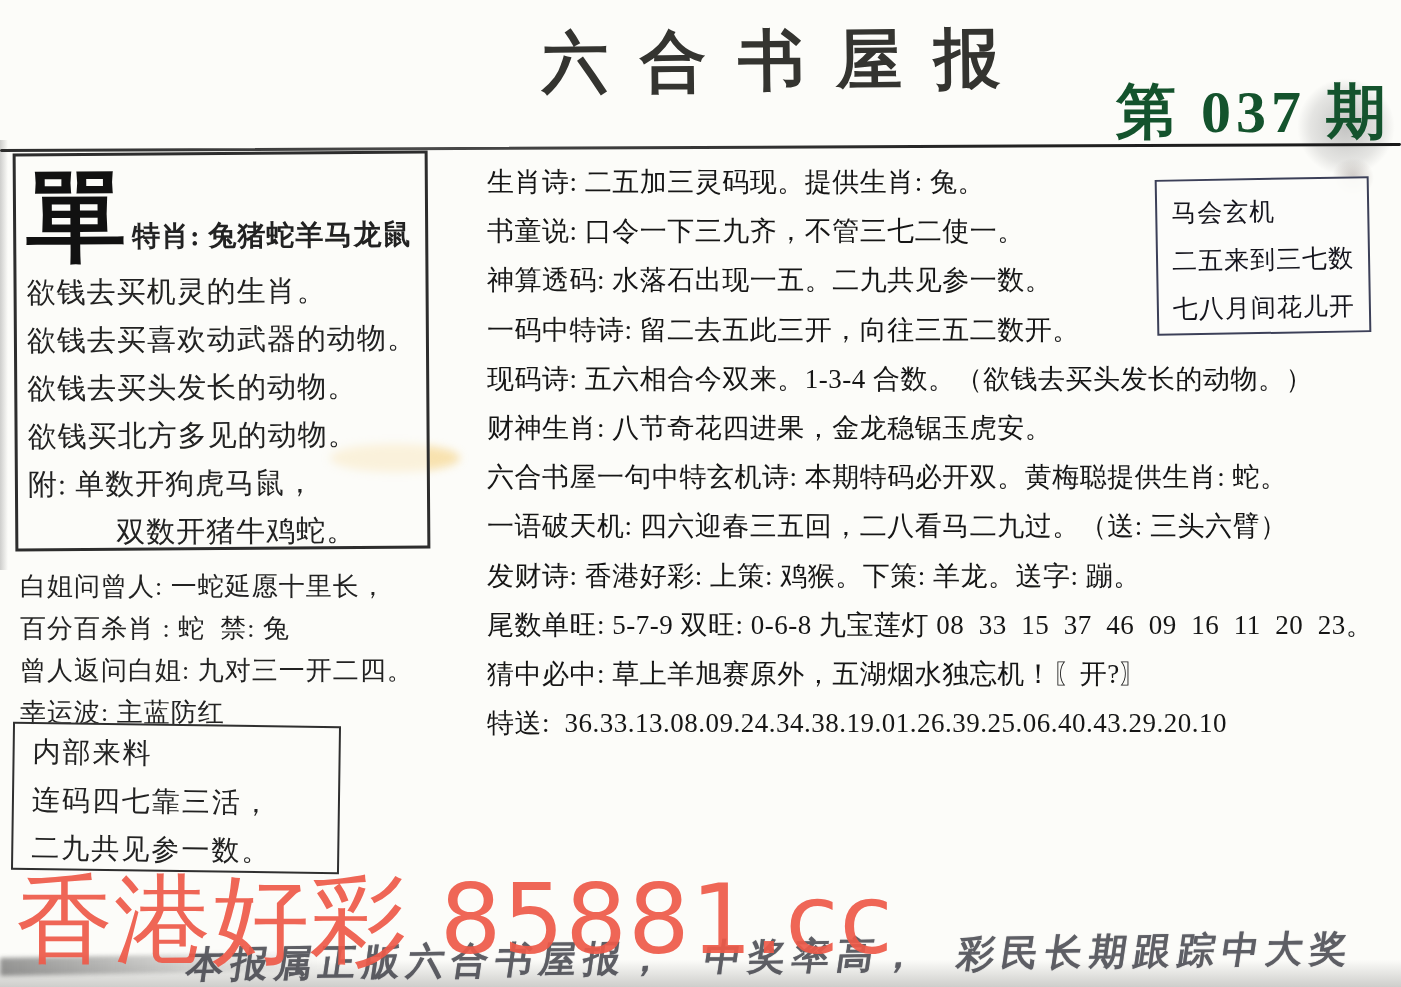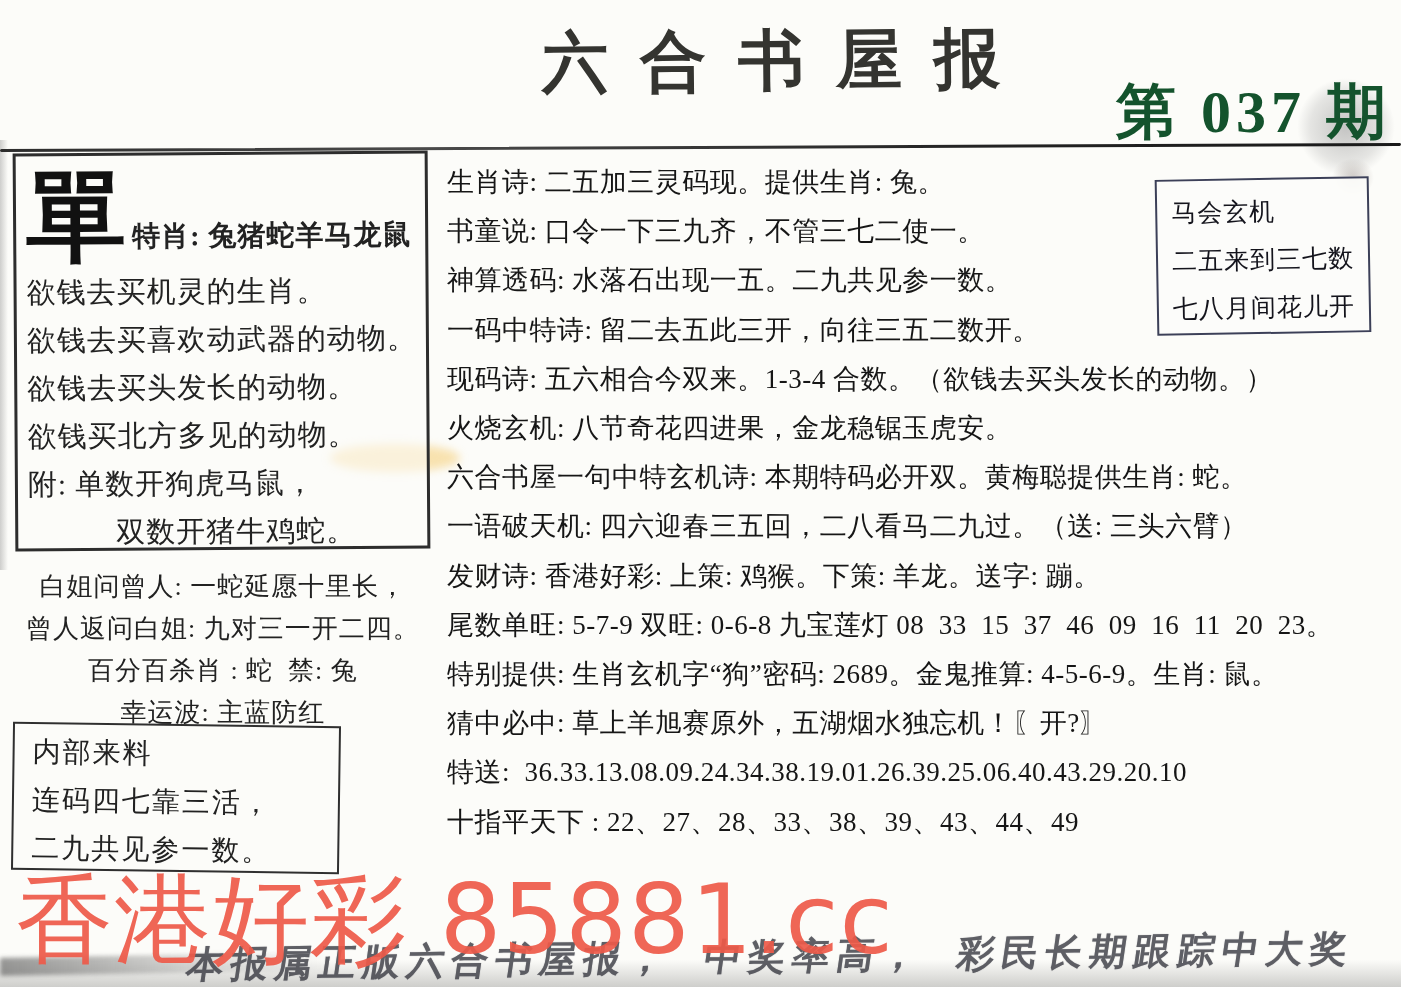--- a/index.html
+++ b/index.html
@@ -66,32 +66,32 @@
   .odd-char{
     font-size:100px;font-weight:900;line-height:.95;
     font-family:"Liberation Sans","DejaVu Sans",sans-serif;color:#111;
     margin-right:6px;
   }
   .special-zodiac{font-size:28px;font-weight:700;padding-bottom:8px;white-space:pre;letter-spacing:1px;}
   .special-lines{margin-top:4px;}
   .special-line{font-size:29px;line-height:48px;white-space:pre;letter-spacing:1px;}
   .special-line.indent{padding-left:88px;}
   
-  .notes{position:absolute;left:26px;top:566px;text-align:center;}
+  .notes{position:absolute;left:20px;top:566px;}
   .note-line{font-size:26px;line-height:42px;white-space:pre;letter-spacing:1px;}
   
   .insider-box{
     position:absolute;left:12px;top:724px;width:328px;height:148px;
     border:2px solid #2f2f2f;transform:rotate(.8deg);
     padding:4px 0 0 18px;box-sizing:border-box;background:rgba(252,252,249,.55);
   }
   .insider-line{font-size:28px;line-height:48px;white-space:pre;letter-spacing:2px;}
   
   .main-col{position:absolute;left:447px;top:158px;width:954px;}
-  .main-line{font-size:27px;line-height:49.2px;white-space:pre;letter-spacing:.5px;color:#161616;}
+  .main-line{font-size:27px;line-height:49.2px;white-space:pre;letter-spacing:.5px;color:#161616;margin-left:40px;}
   
   .horse-box{
     position:absolute;left:1156px;top:178px;width:214px;height:156px;
     border:2px solid #3c4058;transform:rotate(-1deg);
     padding:8px 0 0 14px;box-sizing:border-box;background:rgba(252,252,250,.93);
   }
   .horse-line{font-size:25px;line-height:48px;white-space:pre;letter-spacing:1px;color:#14141c;}
   
   .watermark{
     position:absolute;left:16px;top:856px;z-index:6;
@@ -131,46 +131,44 @@
     <div class="special-line">欲钱去买喜欢动武器的动物。</div>
     <div class="special-line">欲钱去买头发长的动物。</div>
     <div class="special-line">欲钱买北方多见的动物。</div>
     <div class="special-line">附: 单数开狗虎马鼠，</div>
     <div class="special-line indent">双数开猪牛鸡蛇。</div>
   </div>
 </div>
 
 <div class="notes">
   <div class="note-line">白姐问曾人: 一蛇延愿十里长，</div>
+  <div class="note-line">百分百杀肖 : 蛇  禁: 兔</div>
   <div class="note-line">曾人返问白姐: 九对三一开二四。</div>
-  <div class="note-line">百分百杀肖 : 蛇  禁: 兔</div>
   <div class="note-line">幸运波: 主蓝防红</div>
 </div>
 
 <div class="insider-box">
   <div class="insider-line">内部来料</div>
   <div class="insider-line">连码四七靠三活，</div>
   <div class="insider-line">二九共见参一数。</div>
 </div>
 
 <div class="main-col">
   <div class="main-line">生肖诗: 二五加三灵码现。提供生肖: 兔。</div>
   <div class="main-line">书童说: 口令一下三九齐，不管三七二使一。</div>
   <div class="main-line">神算透码: 水落石出现一五。二九共见参一数。</div>
   <div class="main-line">一码中特诗: 留二去五此三开，向往三五二数开。</div>
   <div class="main-line">现码诗: 五六相合今双来。1-3-4 合数。（欲钱去买头发长的动物。）</div>
-  <div class="main-line">火烧玄机: 八节奇花四进果，金龙稳锯玉虎安。</div>
+  <div class="main-line">财神生肖: 八节奇花四进果，金龙稳锯玉虎安。</div>
   <div class="main-line">六合书屋一句中特玄机诗: 本期特码必开双。黄梅聪提供生肖: 蛇。</div>
   <div class="main-line">一语破天机: 四六迎春三五回，二八看马二九过。（送: 三头六臂）</div>
   <div class="main-line">发财诗: 香港好彩: 上策: 鸡猴。下策: 羊龙。送字: 蹦。</div>
   <div class="main-line">尾数单旺: 5-7-9 双旺: 0-6-8 九宝莲灯 08  33  15  37  46  09  16  11  20  23。</div>
-  <div class="main-line">特别提供: 生肖玄机字“狗”密码: 2689。金鬼推算: 4-5-6-9。生肖: 鼠。</div>
   <div class="main-line">猜中必中: 草上羊旭赛原外，五湖烟水独忘机！〖开?〗</div>
   <div class="main-line">特送:  36.33.13.08.09.24.34.38.19.01.26.39.25.06.40.43.29.20.10</div>
-  <div class="main-line">十指平天下 : 22、27、28、33、38、39、43、44、49</div>
 </div>
 
 <div class="horse-box">
   <div class="horse-line">马会玄机</div>
   <div class="horse-line">二五来到三七数</div>
   <div class="horse-line">七八月间花儿开</div>
 </div>
 
 <div class="watermark">香港好彩 85881.cc</div>
 <div class="footer-slogan">本报属正版六合书屋报，  中奖率高，  彩民长期跟踪中大奖</div>

